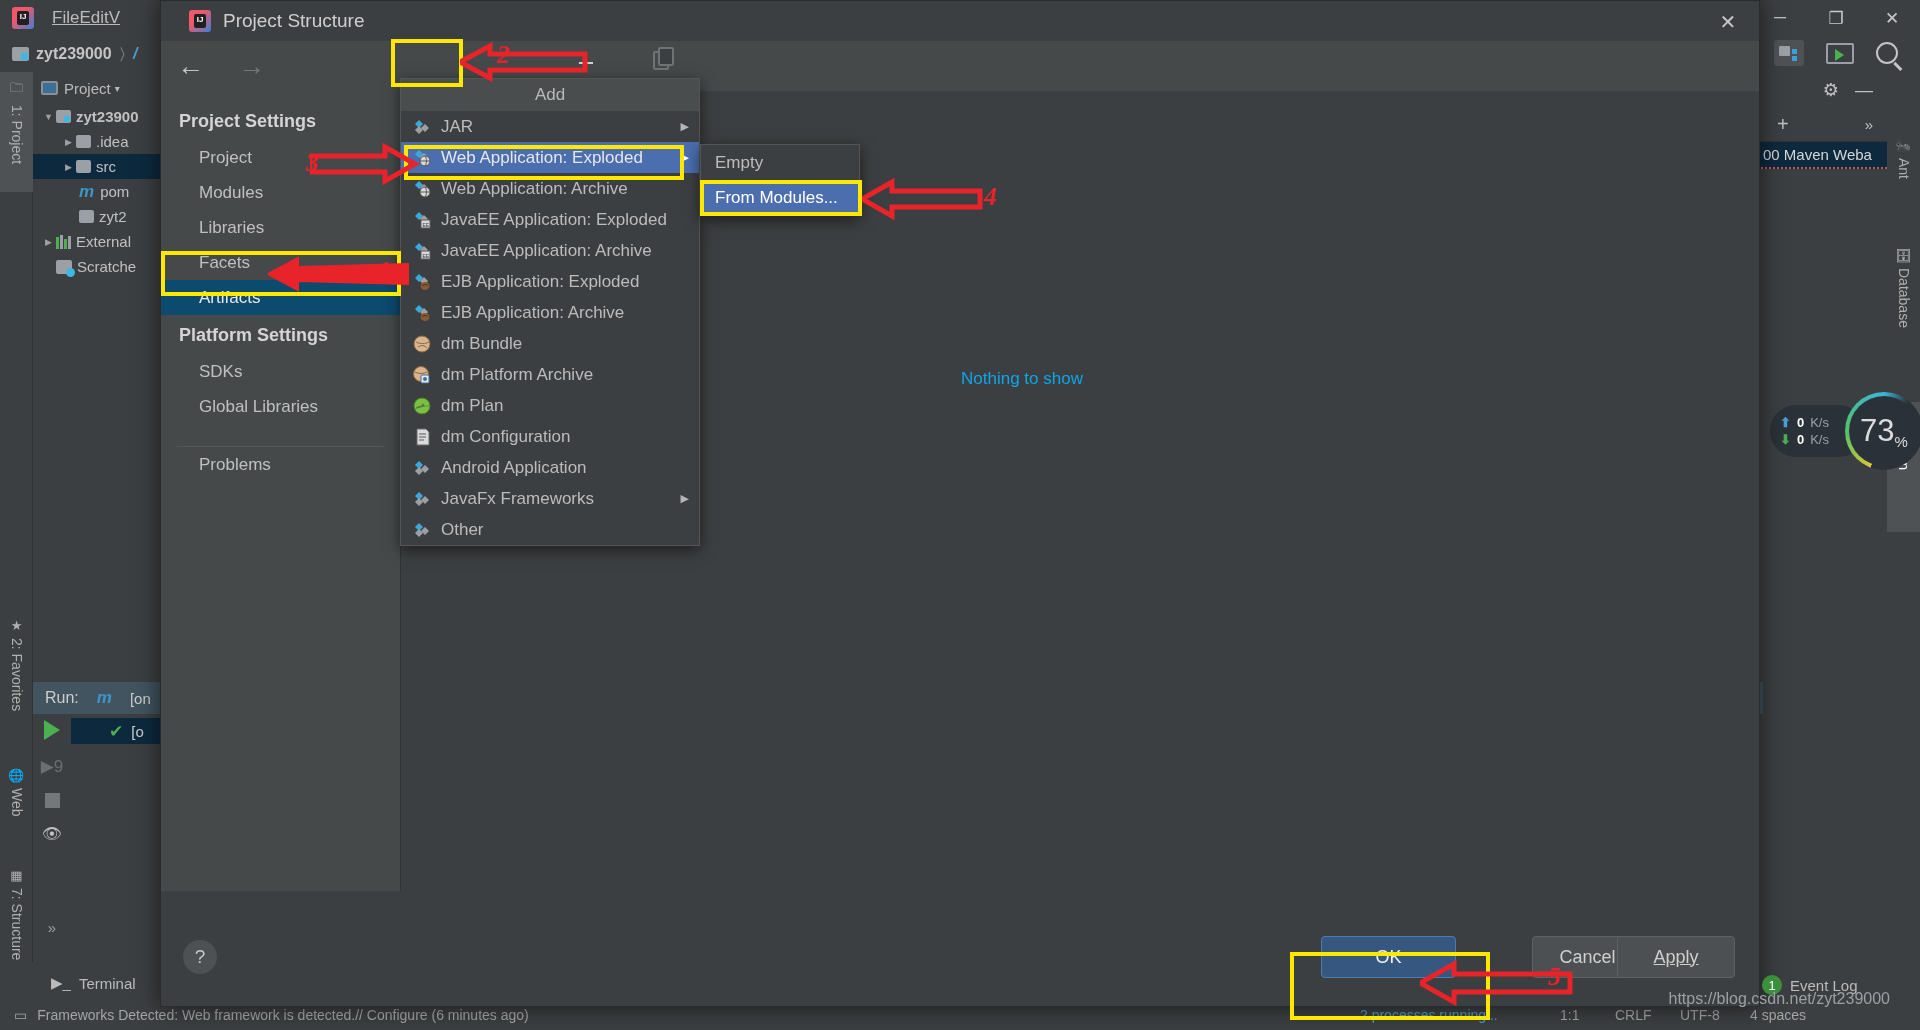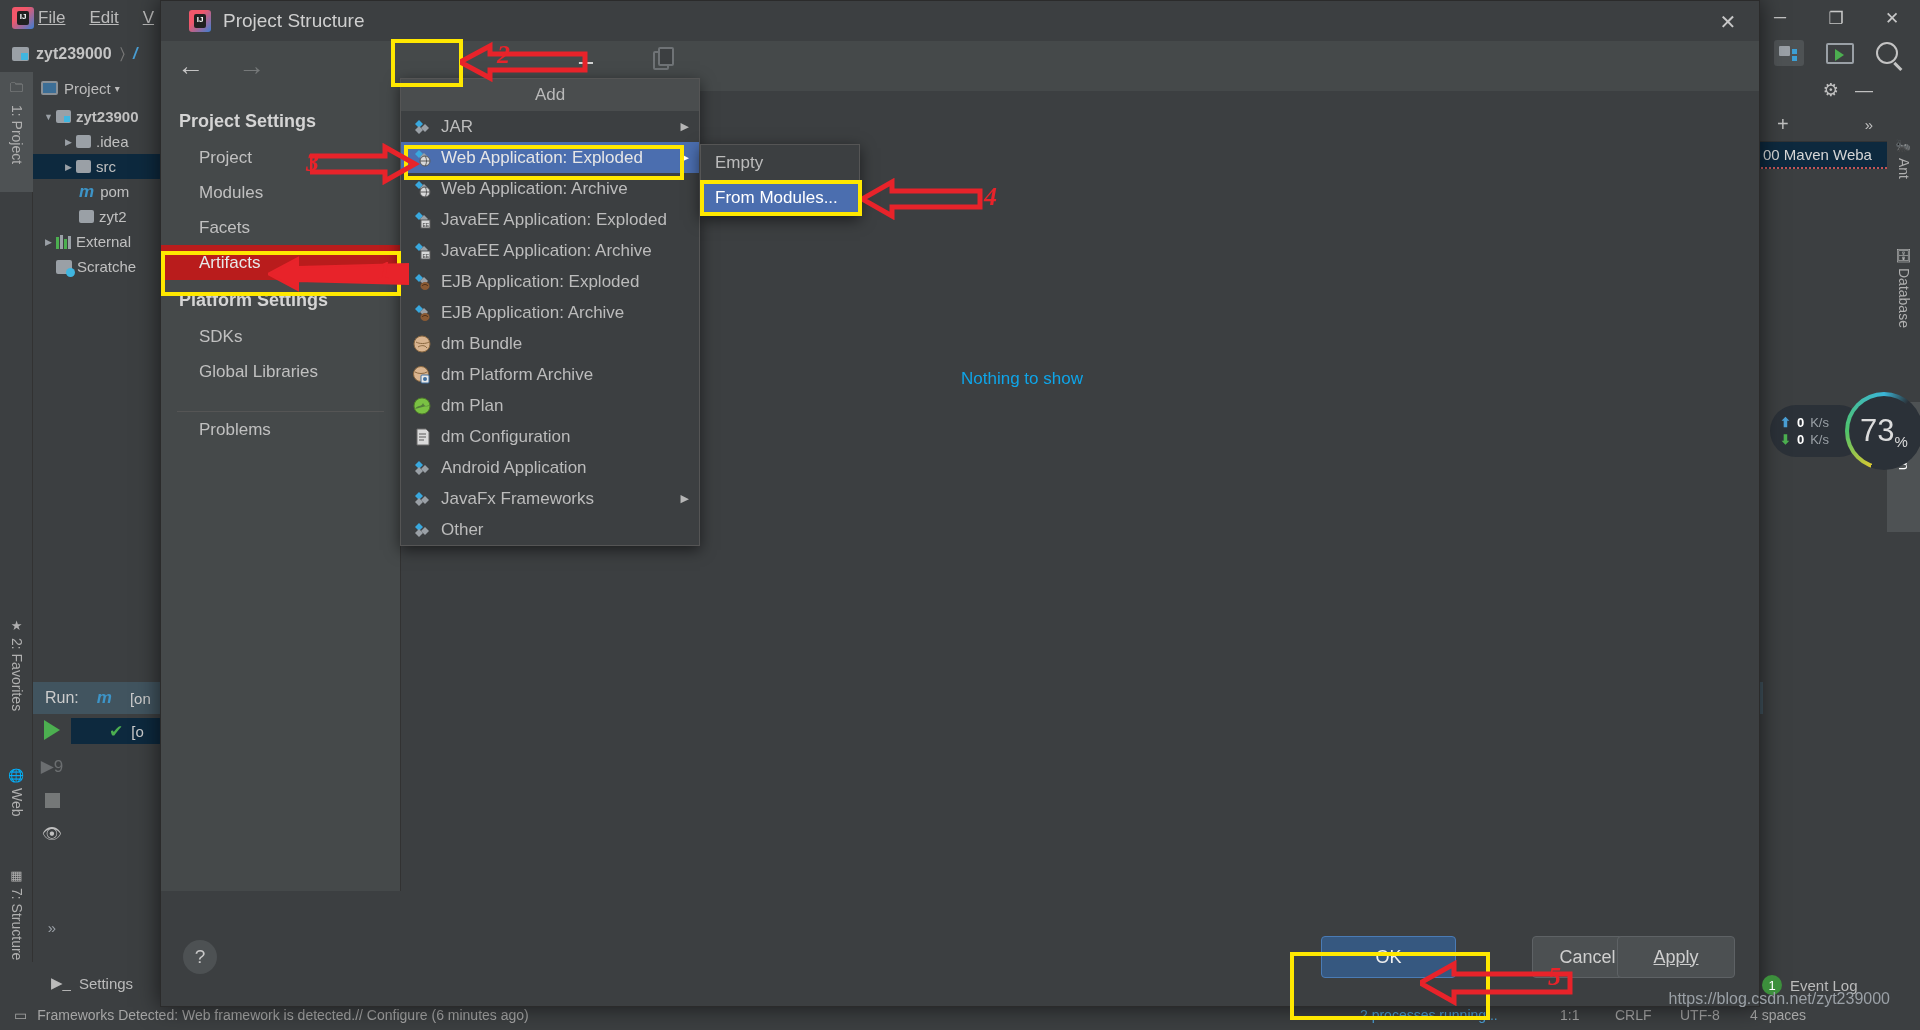--- a/index.html
+++ b/index.html
@@ -23,21 +23,21 @@
   }
   .ij-logo::after {
     content: ""; position: absolute; left: 5px; top: 4px; width: 12px; height: 14px;
     background: #202020; border-radius: 2px;
   }
   .ij-logo::before {
     content: "IJ"; position: absolute; left: 5px; top: 3px; width: 12px; height: 14px;
     color: #fff; font-size: 8px; line-height: 14px; text-align: center; z-index: 2;
     font-family: "Liberation Sans", sans-serif; font-weight: bold;
   }
-  .menu-bar { display: flex; align-items: flex-end; margin-left: 4px; gap: 24px; }
+  .menu-bar { display: flex; align-items: flex-end; margin-left: 18px; }
   .menu-bar span {
     color: #bbbbbb; font-size: 17px;
   }
   .menu-bar span u { text-decoration: underline; }
 
   .win-controls {
     position: absolute; right: 0; top: 0; height: 36px; display: flex; align-items: center;
   }
   .win-btn {
     width: 56px; height: 36px; display: flex; align-items: center; justify-content: center;
@@ -203,21 +203,21 @@
   .dlg-body { position: absolute; left: 0; top: 90px; width: 1598px; bottom: 115px; display: flex; }
   .dlg-left {
     width: 240px; background: #45494a; padding-top: 10px;
     border-right: 1px solid #323232;
   }
   .grp-title { color: #d4d4d4; font-size: 18px; font-weight: bold; padding: 10px 0 8px 18px; }
   .lv-item {
     height: 35px; display: flex; align-items: center; padding-left: 38px;
     color: #c0c0c0; font-size: 17px;
   }
-  .lv-item.sel { background: #b91c1c; color: #e8e8e8; }
+  .lv-item.sel { background: #0c4a6e; color: #e8e8e8; }
   .dlg-right { flex: 1; background: #3c3f41; position: relative; }
   .nothing-text {
     position: absolute; left: 560px; top: 278px; color: #0ea5e9; font-size: 17px;
   }
   .dlg-footer {
     position: absolute; left: 0; bottom: 0; width: 1598px; height: 115px; background: #3c3f41;
   }
   .help-btn {
     position: absolute; left: 22px; bottom: 32px; width: 34px; height: 34px; border-radius: 50%;
     background: #4d5153; color: #c8c8c8; font-size: 19px;
@@ -438,21 +438,21 @@
       <span class="u">K/s</span>
     </div>
   </div>
   <div class="cpu-circle">
     <span>73</span>
     <span class="pct">%</span>
   </div>
 
   <div class="terminal-tab">
     <span>▶_</span>
-    <span>Settings</span>
+    <span>Terminal</span>
   </div>
 
   <div class="status-bar">
     <span style="margin-left:14px;">▭</span>
     <span style="margin-left:10px;">Frameworks Detected: Web framework is detected.// Configure (6 minutes ago)</span>
     <span style="position:absolute;left:1360px;color:#4a9fd4;">2 processes running...</span>
     <span style="position:absolute;left:1560px;">1:1</span>
     <span style="position:absolute;left:1615px;">CRLF</span>
     <span style="position:absolute;left:1680px;">UTF-8</span>
     <span style="position:absolute;left:1750px;">4 spaces</span>
@@ -479,20 +479,21 @@
     <div style="position:absolute;left:492px;top:46px;width:26px;height:26px;z-index:30;">
       <span style="position:absolute;left:0;top:4px;width:16px;height:19px;border:2px solid #6f7376;border-radius:2px;display:block;"></span>
       <span style="position:absolute;left:5px;top:0;width:16px;height:19px;border:2px solid #6f7376;border-radius:2px;background:#3c3f41;display:block;"></span>
     </div>
 
     <div class="dlg-body">
       <div class="dlg-left">
         <div class="grp-title">Project Settings</div>
         <div class="lv-item">Project</div>
         <div class="lv-item">Modules</div>
+        <div class="lv-item">Libraries</div>
         <div class="lv-item">Facets</div>
         <div class="lv-item sel">Artifacts</div>
         <div class="grp-title">Platform Settings</div>
         <div class="lv-item">SDKs</div>
         <div class="lv-item">Global Libraries</div>
         <div style="height:22px;"></div>
         <div style="height:1px;background:#555;margin:0 16px;"></div>
         <div class="lv-item" style="margin-top:0;">Problems</div>
       </div>
 

